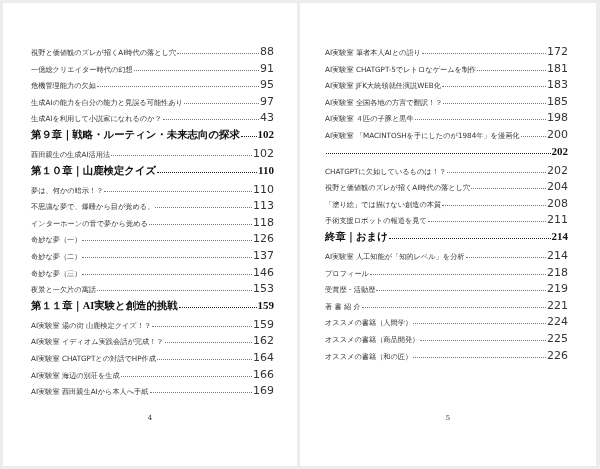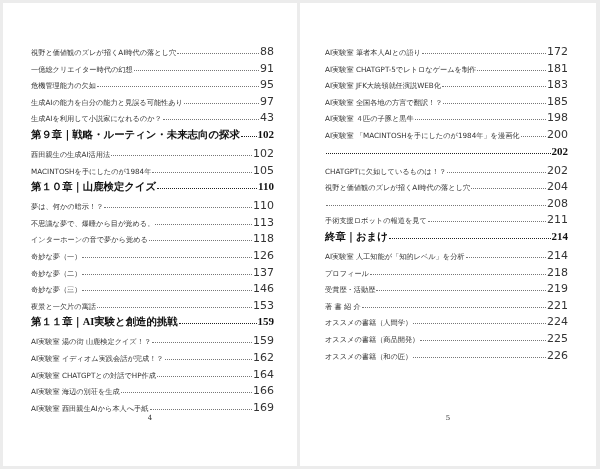--- a/index.html
+++ b/index.html
@@ -79,25 +79,20 @@
       <div class="row ch">
         <span class="t">第９章｜戦略・ルーティン・未来志向の探求</span>
         <span class="dots"></span>
         <span class="p">102</span>
       </div>
       <div class="row">
         <span class="t">西田親生の生成AI活用法</span>
         <span class="dots"></span>
         <span class="p">102</span>
       </div>
-      <div class="row">
-        <span class="t">MACINTOSHを手にしたのが1984年</span>
-        <span class="dots"></span>
-        <span class="p">105</span>
-      </div>
       <div class="row ch">
         <span class="t">第１０章｜山鹿検定クイズ</span>
         <span class="dots"></span>
         <span class="p">110</span>
       </div>
       <div class="row">
         <span class="t">夢は、何かの暗示！？</span>
         <span class="dots"></span>
         <span class="p">110</span>
       </div>
@@ -205,20 +200,21 @@
         <span class="t">CHATGPTに欠如しているものは！？</span>
         <span class="dots"></span>
         <span class="p">202</span>
       </div>
       <div class="row">
         <span class="t">視野と価値観のズレが招くAI時代の落とし穴</span>
         <span class="dots"></span>
         <span class="p">204</span>
       </div>
       <div class="row">
+        <span class="t">「塗り絵」では描けない創造の本質</span>
         <span class="dots"></span>
         <span class="p">208</span>
       </div>
       <div class="row">
         <span class="t">手術支援ロボットの報道を見て</span>
         <span class="dots"></span>
         <span class="p">211</span>
       </div>
       <div class="row ch">
         <span class="t">終章｜おまけ</span>

